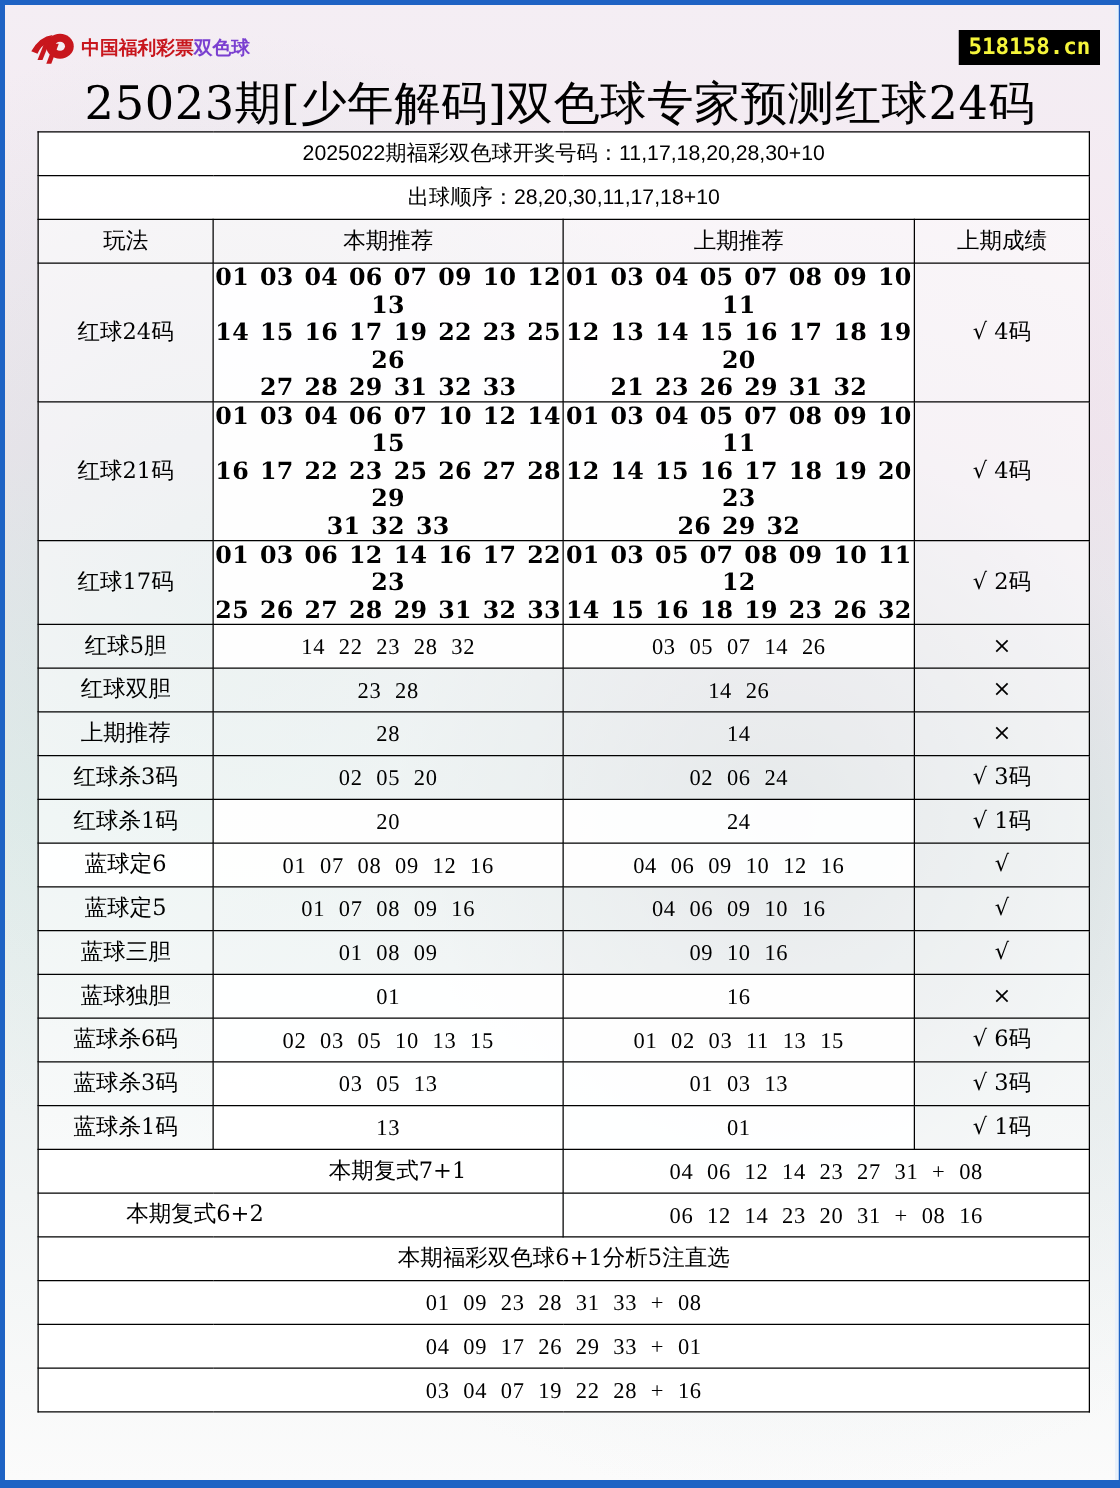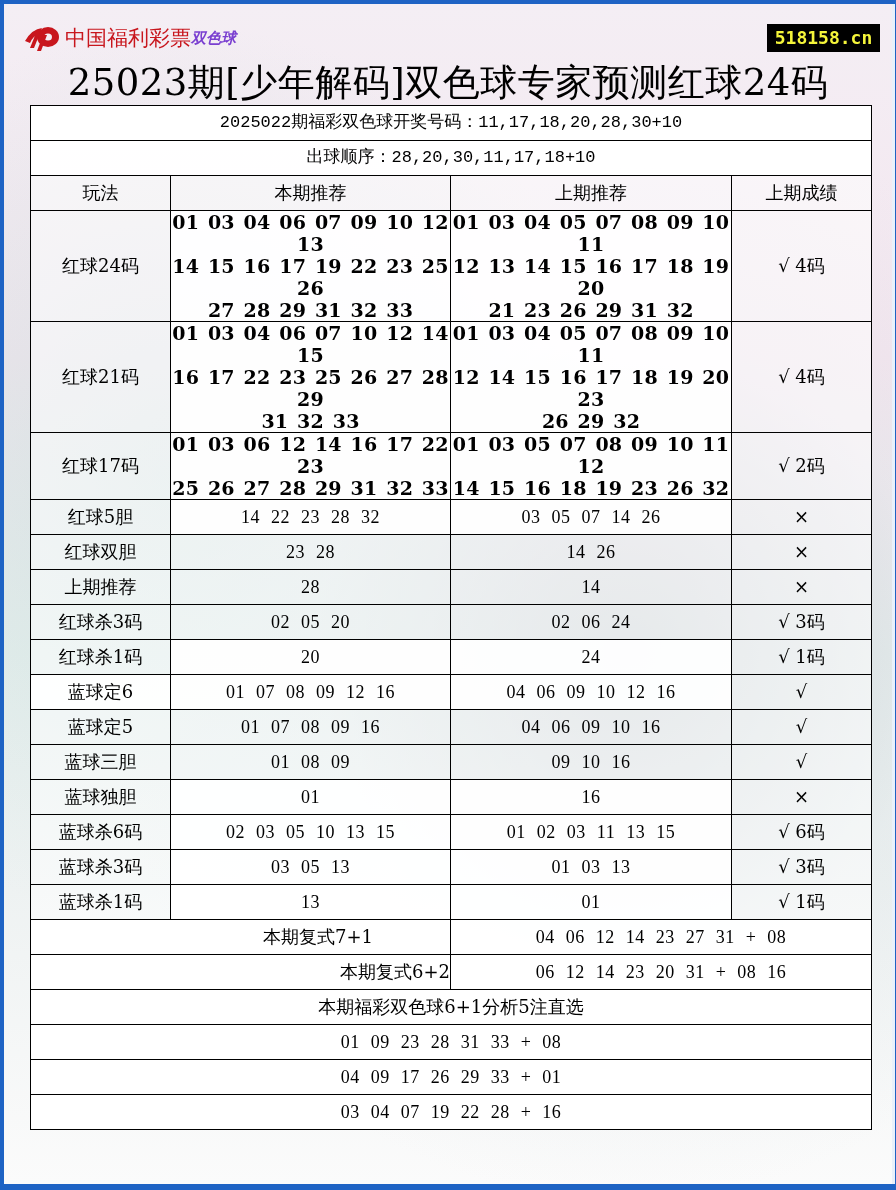--- a/index.html
+++ b/index.html
@@ -11,22 +11,22 @@
   .frame {
     position: absolute; left: 4px; top: 4px; width: 888px; height: 1180px;
     background:
       radial-gradient(ellipse at 70% 55%, rgba(140,150,160,0.35) 0%, rgba(200,210,215,0.15) 35%, rgba(255,255,255,0) 60%),
       radial-gradient(ellipse at 20% 40%, rgba(170,215,205,0.35) 0%, rgba(255,255,255,0) 45%),
       linear-gradient(180deg, #f4eef4 0%, #f3e6ef 30%, #e8eeee 55%, #eef2f2 75%, #fbfbfb 100%);
     border-right: 3px solid #e9f1fb;
   }
   .logo { position: absolute; left: 18px; top: 19px; height: 30px; display: flex; align-items: center; }
   .logo-mark { width: 40px; height: 30px; position: relative; }
-  .logo-text-cn { font-family: "DejaVu Sans", sans-serif; font-weight: normal; font-size: 21px; color: #c8161d; margin-left: 3px; letter-spacing: 0px; }
-  .logo-text-ssq { font-family: "DejaVu Sans", sans-serif; font-weight: bold; font-style: italic; font-size: 15px; color: #7a3fd0; }
+  .logo-text-cn { font-family: "DejaVu Sans", sans-serif; font-weight: bold; font-size: 15px; color: #c8161d; margin-left: 3px; letter-spacing: 0px; }
+  .logo-text-ssq { font-family: "DejaVu Sans", sans-serif; font-weight: bold; font-size: 15px; color: #7a3fd0; }
   .site-badge {
     position: absolute; left: 763px; top: 20px; width: 113px; height: 28px;
     background: #000; color: #f5f53a; font-family: "DejaVu Sans Mono", "Liberation Mono", monospace;
     font-weight: bold; font-size: 18px; line-height: 28px; text-align: center;
   }
   .page-title {
     position: absolute; left: 0; top: 56px; width: 888px; text-align: center;
     font-size: 37px; line-height: 46px; color: #000; letter-spacing: 0.5px;
     font-family: "DejaVu Serif", "Liberation Serif", serif;
   }
@@ -40,21 +40,21 @@
     height: 34px; line-height: 22px;
   }
   td.white { background: rgba(255,255,255,0.96); }
   td.tint { background: rgba(255,255,255,0.55); }
   td.nums {
     text-align: left; padding-left: 2px; font-weight: bold; font-size: 19px; line-height: 22.5px;
     word-spacing: 2px; letter-spacing: 0.2px; white-space: pre-line; margin-top: 26px;
   }
   td.cnum { font-size: 18px; letter-spacing: 0.5px; word-spacing: 6px; font-family: "Liberation Serif", serif; }
   td.label { font-size: 18px; }
-  .mono { font-family: Liberation Mono, monospace; }
+  .mono { font-family: Liberation Sans, sans-serif; }
 </style>
 </head>
 <body>
 
 <div class="frame">
 
   <div class="logo">
     <svg class="logo-mark" viewBox="0 0 40 30" width="40" height="30">
       <ellipse cx="26" cy="14" rx="11" ry="10" fill="#c8161d"></ellipse>
       <ellipse cx="26" cy="14" rx="4" ry="3.6" fill="#f4eef4"></ellipse>
@@ -191,21 +191,21 @@
         <td class="white cnum">13</td>
         <td class="white cnum">01</td>
         <td class="tint label">√ 1码</td>
       </tr>
 
       <tr>
         <td colspan="2" class="white label" style="text-align:center; padding-left:155px">本期复式7+1</td>
         <td colspan="2" class="white cnum">04 06 12 14 23 27 31 + 08</td>
       </tr>
       <tr>
-        <td colspan="2" class="white label" style="text-align:right; padding-left:116px">本期复式6+2</td>
+        <td colspan="2" class="white label" style="text-align:left; padding-left:70px">本期复式6+2</td>
         <td colspan="2" class="white cnum">06 12 14 23 20 31 + 08 16</td>
       </tr>
 
       <tr>
         <td colspan="4" class="white label">本期福彩双色球6+1分析5注直选</td>
       </tr>
       <tr>
         <td colspan="4" class="white cnum">01 09 23 28 31 33 + 08</td>
       </tr>
       <tr>

